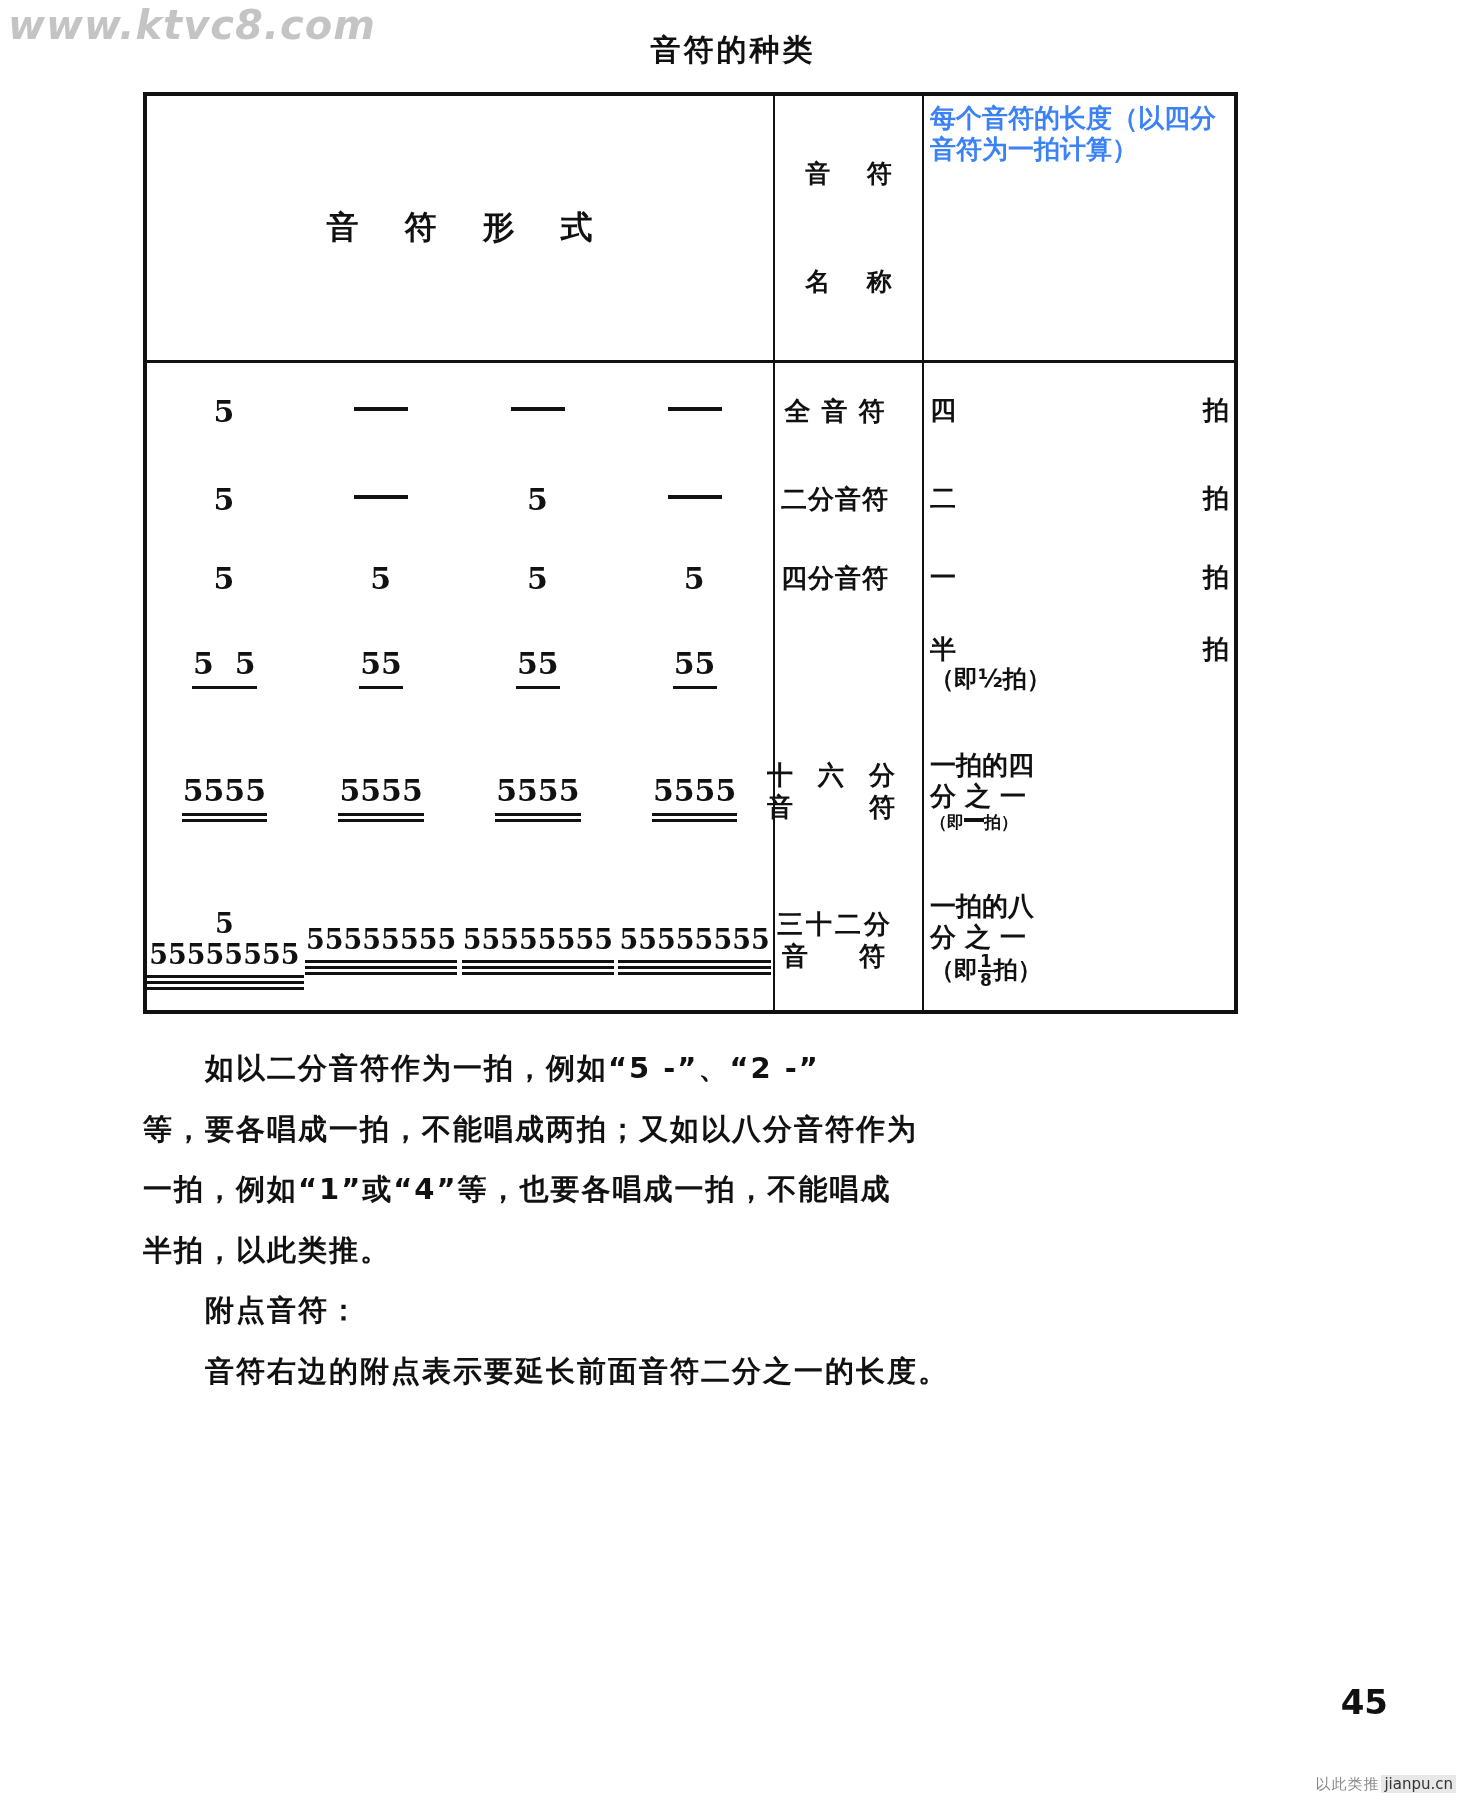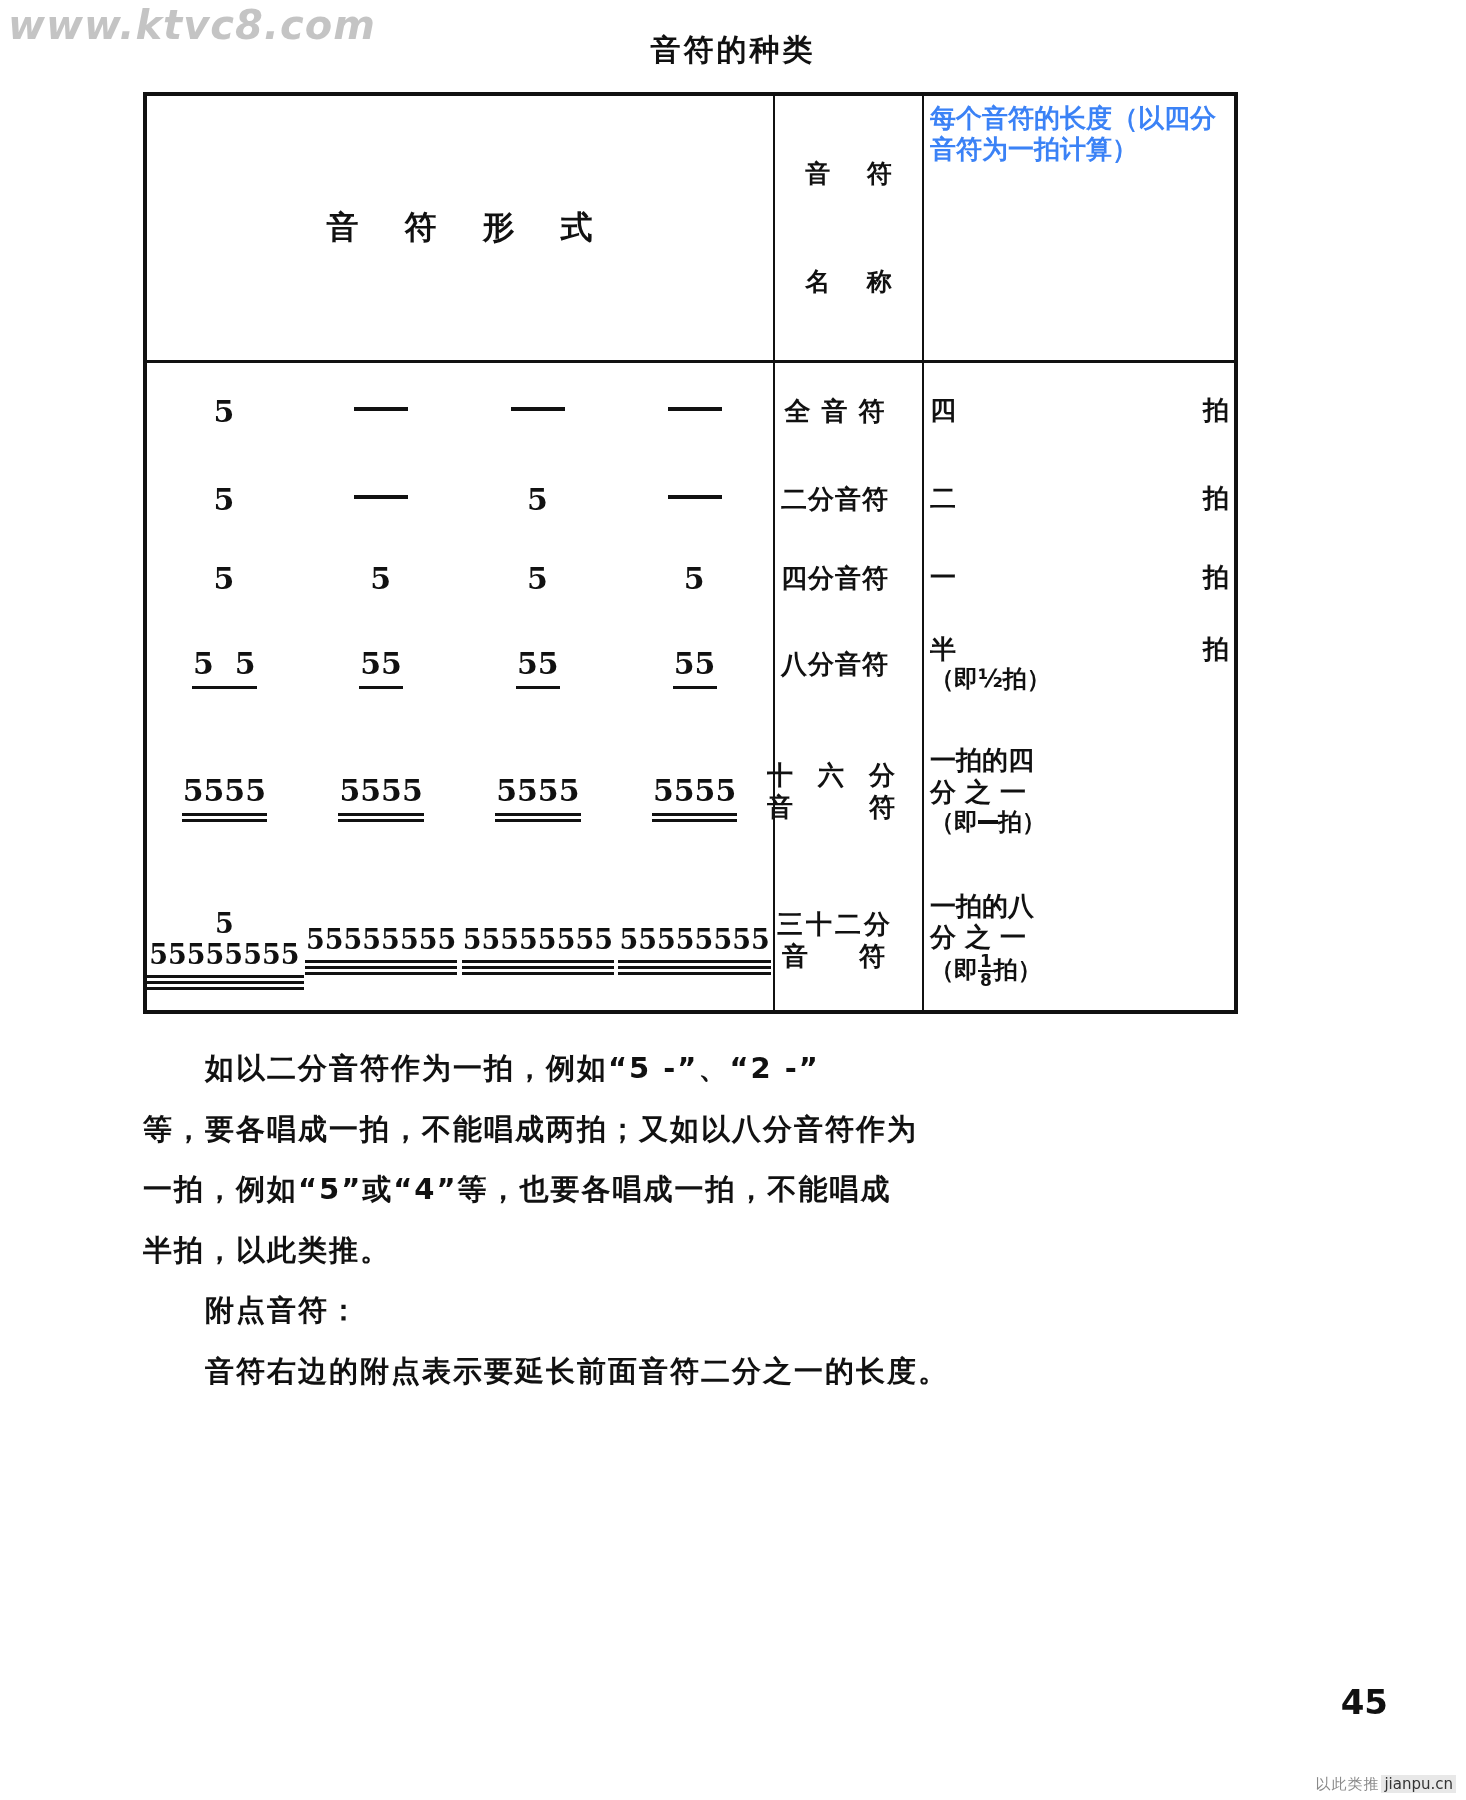--- a/index.html
+++ b/index.html
@@ -338,21 +338,20 @@
       </div>
     </div>
 
     <div class="row" style="top:254px; height:94px;">
       <div class="cell-forms">
         <div class="form-slot"><span class="beam1">5&nbsp;&nbsp;5</span></div>
         <div class="form-slot"><span class="beam1">55</span></div>
         <div class="form-slot"><span class="beam1">55</span></div>
         <div class="form-slot"><span class="beam1">55</span></div>
       </div>
-      <div class="cell-name">八分音符</div>
       <div class="cell-len">
         <div class="len-inner">
           <div class="spread">
             <span>半</span>
             <span>拍</span>
           </div>
           <div style="font-size:24px;">（即½拍）</div>
         </div>
       </div>
     </div>
@@ -364,21 +363,21 @@
         <div class="form-slot"><span class="beam2">5555</span></div>
         <div class="form-slot"><span class="beam2">5555</span></div>
       </div>
       <div class="cell-name">
         <div style="letter-spacing:8px;">十 六 分<br>音&nbsp;&nbsp;&nbsp;&nbsp;符</div>
       </div>
       <div class="cell-len">
         <div class="len-inner">
           <div>一拍的四</div>
           <div>分 之 一</div>
-          <div style="font-size:24px;">（即<span class="smallbar"></span>拍）</div>
+          <div style="font-size:17px;">（即<span class="smallbar"></span>拍）</div>
         </div>
       </div>
     </div>
 
     <div class="row" style="top:504px; height:146px;">
       <div class="cell-forms wide-row">
         <div class="form-slot" style="font-size:27px;"><span class="beam3">5 55555555</span></div>
         <div class="form-slot" style="font-size:27px;"><span class="beam3">55555555</span></div>
         <div class="form-slot" style="font-size:27px;"><span class="beam3">55555555</span></div>
         <div class="form-slot" style="font-size:27px;"><span class="beam3">55555555</span></div>
@@ -394,21 +393,21 @@
         </div>
       </div>
     </div>
 
   </div>
 </div>
 
 <div class="body-text">
   <p class="indent">如以二分音符作为一拍，例如“5 -”、“2 -”</p>
   <p>等，要各唱成一拍，不能唱成两拍；又如以八分音符作为</p>
-  <p>一拍，例如“5”或“4”等，也要各唱成一拍，不能唱成</p>
+  <p>一拍，例如“1”或“4”等，也要各唱成一拍，不能唱成</p>
   <p>半拍，以此类推。</p>
   <p class="indent">附点音符：</p>
   <p class="indent">音符右边的附点表示要延长前面音符二分之一的长度。</p>
 </div>
 
 <div class="page-num">45</div>
 
 <div class="wm-bottom">
   <span class="cn">以此类推</span><span class="url">jianpu.cn</span>
 </div>

